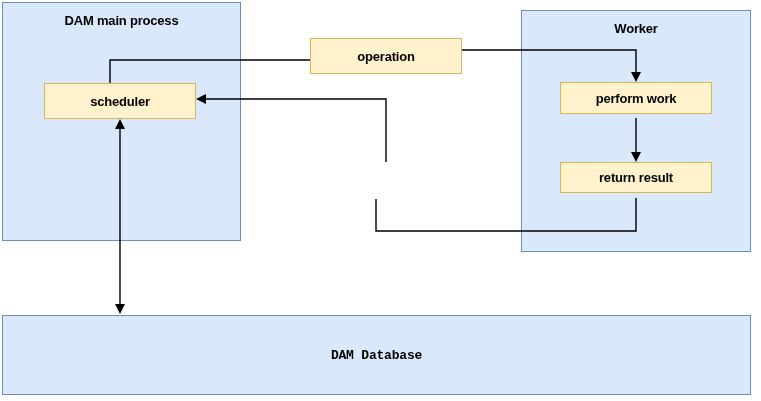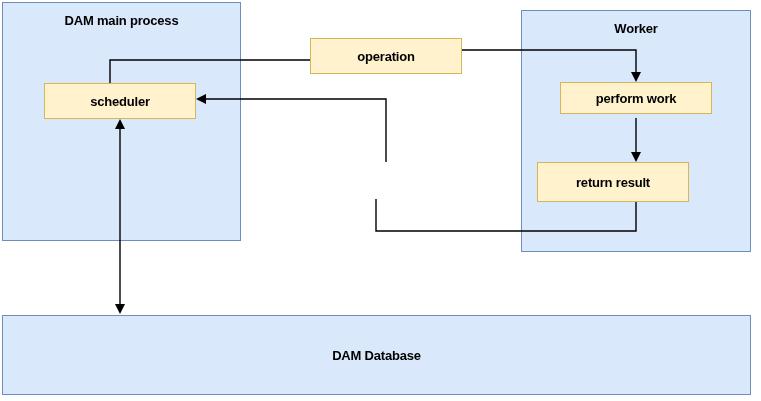--- a/index.html
+++ b/index.html
@@ -33,20 +33,21 @@
     text-align: center;
     font-size: 13px;
     font-weight: bold;
     color: #000000;
     font-family: "Liberation Sans", sans-serif;
     letter-spacing: -0.2px;
   }
   .container-title.centered-mid {
     top: 50%;
     transform: translateY(-50%);
+    font-family: Liberation Mono, monospace;
   }
   .node-box {
     position: absolute;
     background: #fff2cc;
     border: 1px solid #d6b656;
     box-sizing: border-box;
     display: flex;
     align-items: center;
     justify-content: center;
     font-size: 13px;
@@ -132,17 +133,17 @@
 
   <div class="node-box" id="node-operation" style="left:310px; top:38px; width:152px; height:36px;">
     <span>operation</span>
   </div>
 
 
   <div class="node-box" id="node-perform-work" style="left:560px; top:82px; width:152px; height:32px;">
     <span>perform work</span>
   </div>
 
-  <div class="node-box" id="node-return-result" style="left:537px; top:162px; width:152px; height:40px;">
+  <div class="node-box" id="node-return-result" style="left:560px; top:162px; width:152px; height:31px;">
     <span>return result</span>
   </div>
 
 </div>
 
 </body></html>

